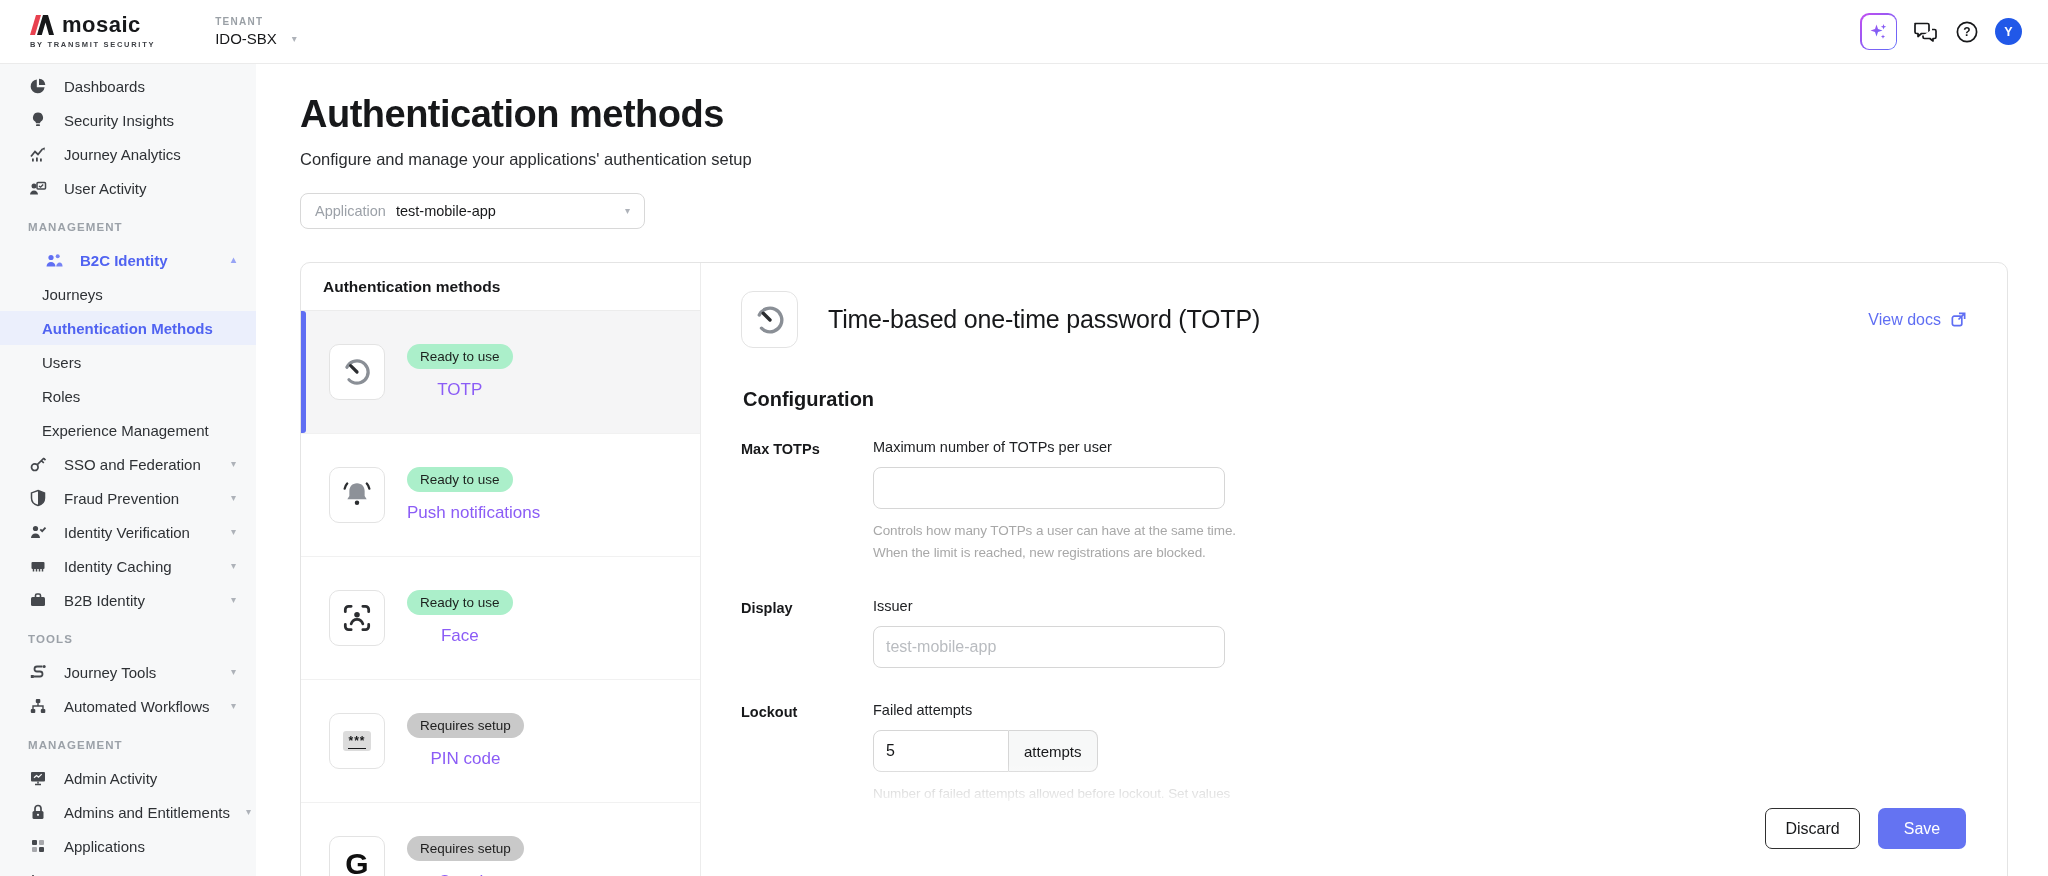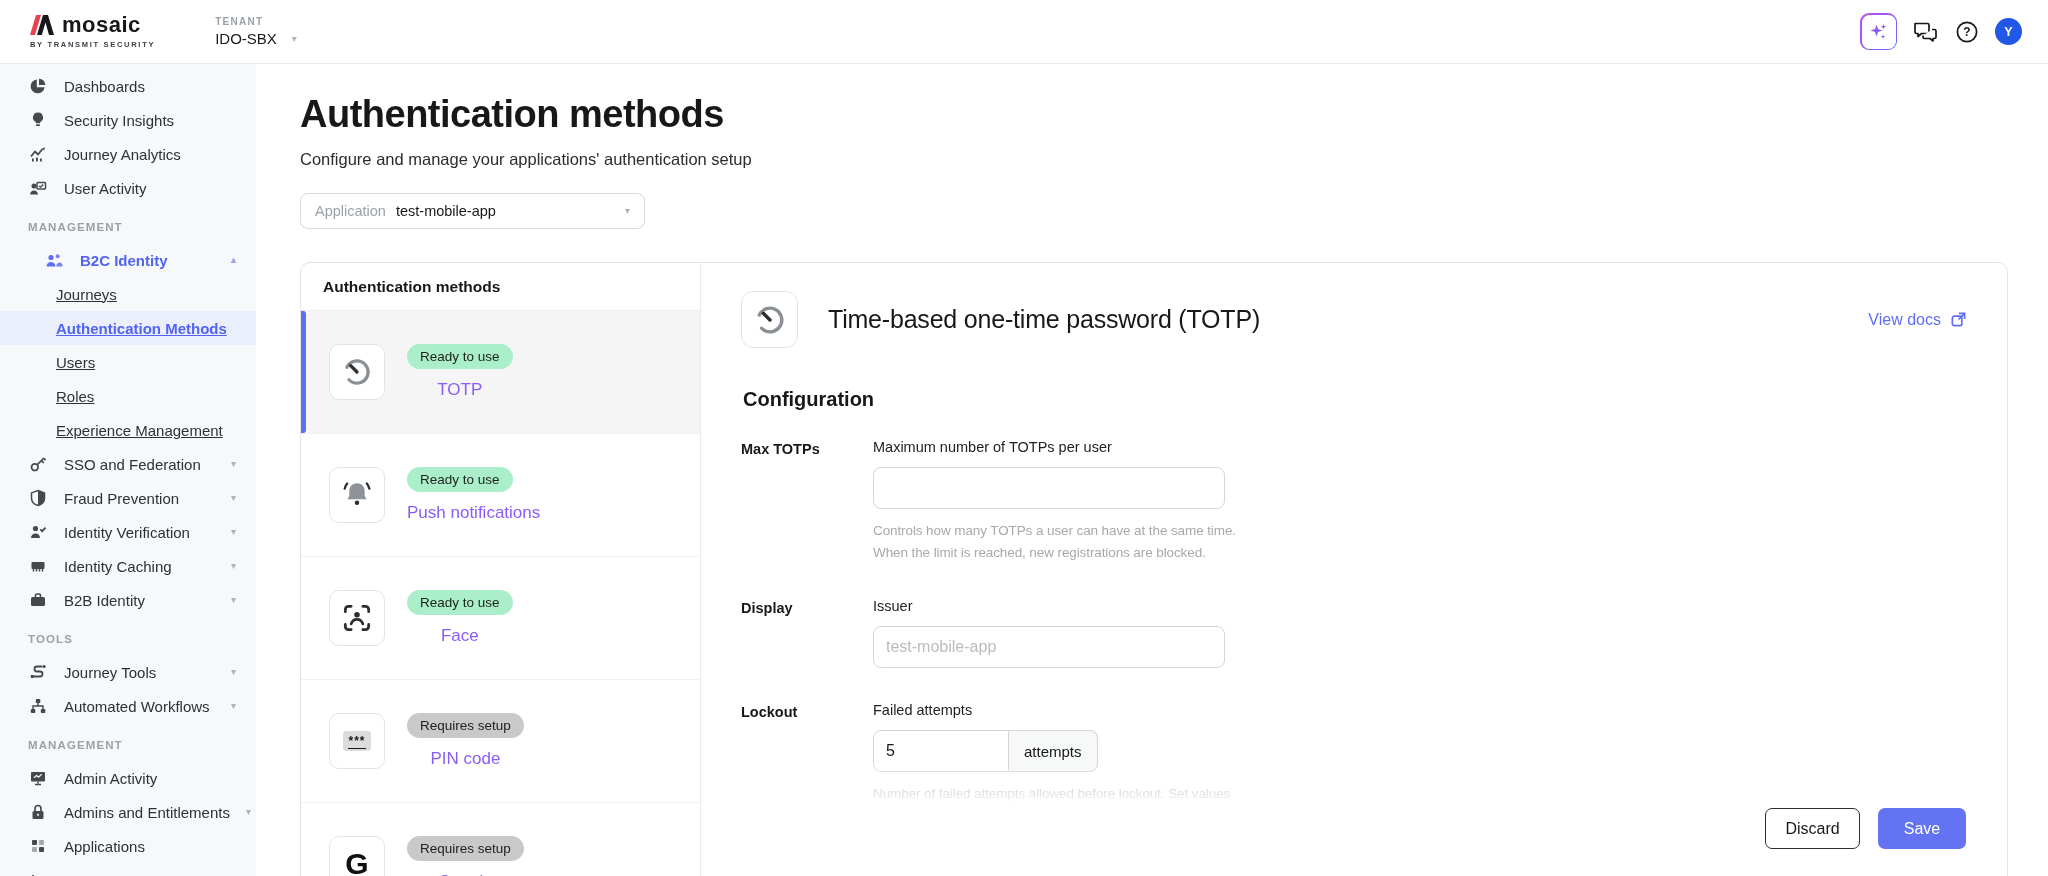--- a/index.html
+++ b/index.html
@@ -27,21 +27,21 @@
             font-size:12.5px; font-weight:700; display:flex; align-items:center; justify-content:center; cursor:pointer; }
 
   
   .sidebar { position:absolute; top:57px; left:0; width:256px; bottom:0; background:#f7f8f9;
              padding-top:12px; overflow:hidden; }
   .nav-item { height:34px; display:flex; align-items:center; padding:0 20px 0 28px; gap:16px;
               font-size:15px; color:#2e3135; cursor:pointer; }
   .nav-icon { width:20px; display:flex; justify-content:center; color:#45484d; flex-shrink:0; }
   .nav-label { white-space:nowrap; }
   .nav-item .chev { margin-left:auto; }
-  .nav-sub { padding-left:56px;text-decoration:underline; }
+  .nav-sub { padding-left:42px; }
   .nav-item.active { background:#ebeffc; color:#5063f1; font-weight:600; }
   .nav-item.b2c { color:#5063f1; font-weight:600;padding-left:44px; }
   .nav-item.b2c .nav-icon { color:#5f6ef3; }
   .nav-item.b2c .chev { color:#97a4f5; }
   .section-label { font-size:11.5px; letter-spacing:1.1px; color:#9ba1a8; font-weight:700;
                    padding:14px 0 8px 28px; line-height:16px; }
 
   
   .main { position:absolute; left:256px; top:57px; right:0; bottom:0; background:#fff; overflow:hidden; }
   .page-head { padding:36px 0 0 44px; }

